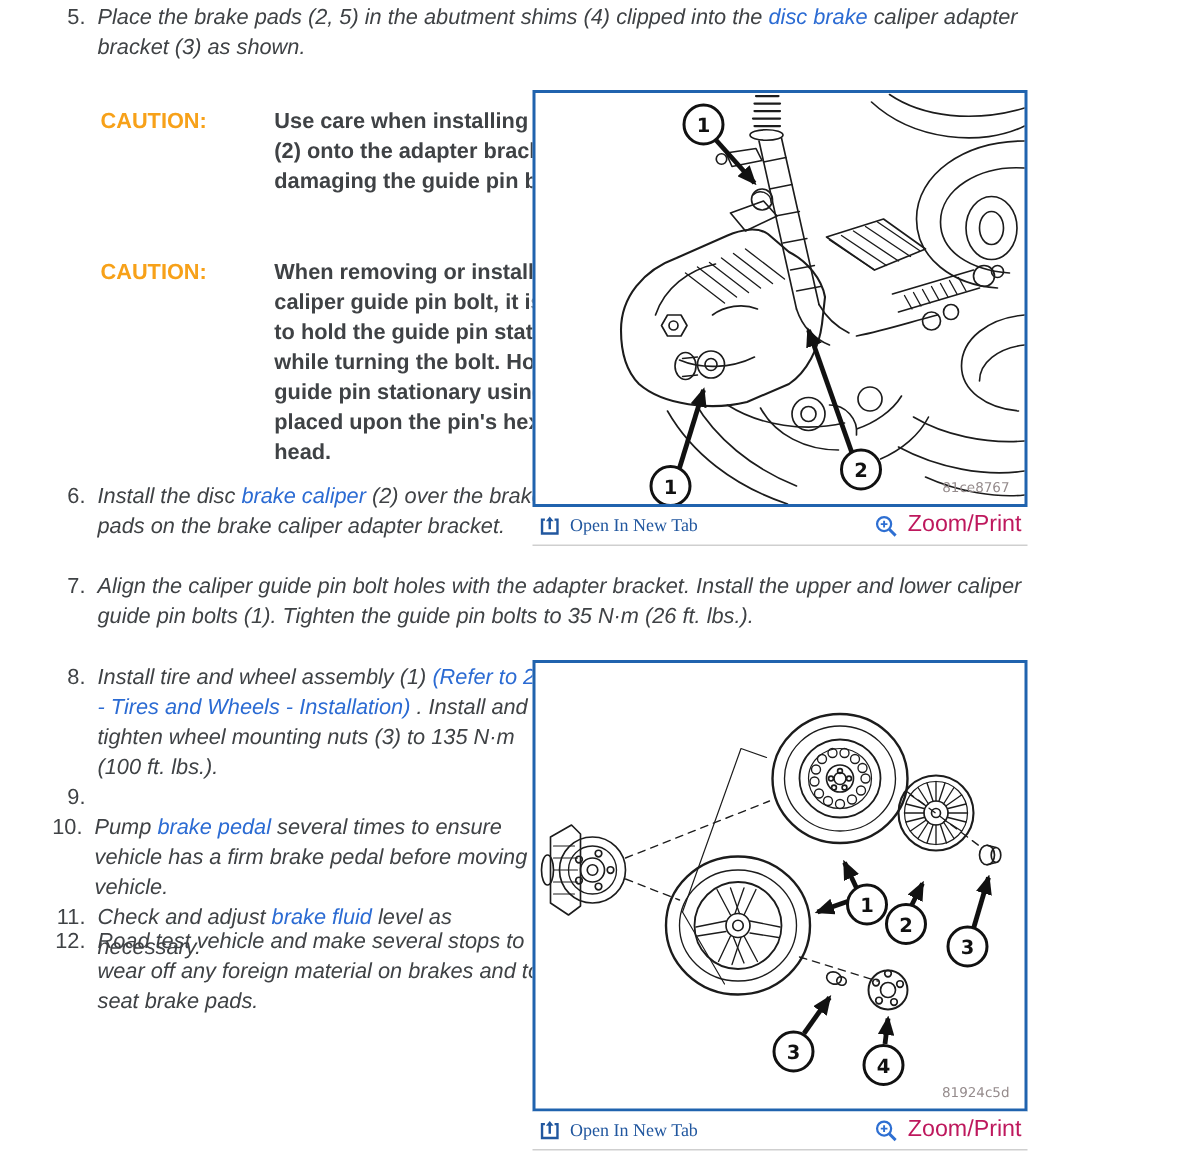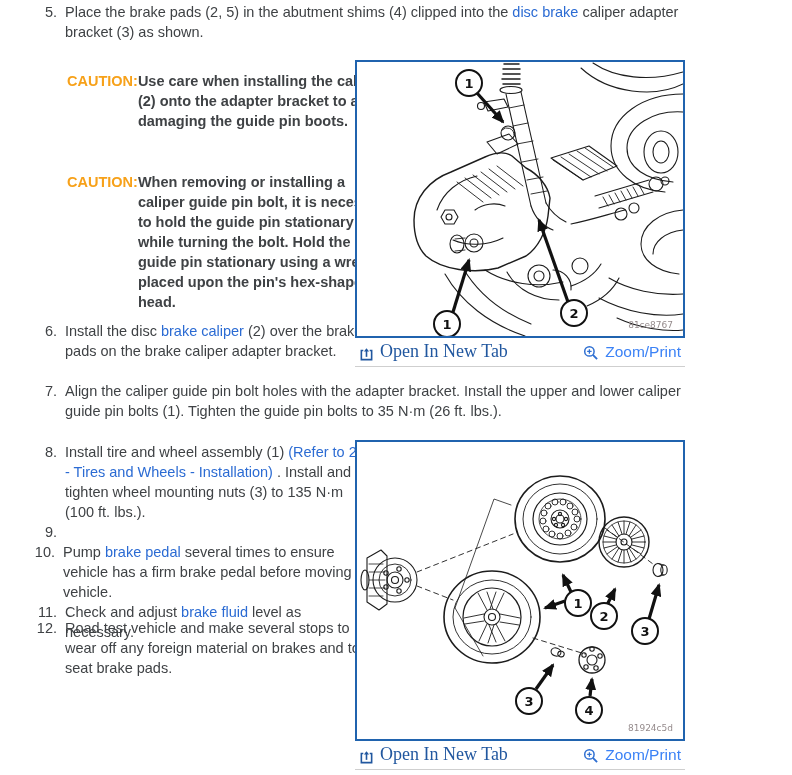--- a/index.html
+++ b/index.html
@@ -1,35 +1,35 @@
 <!DOCTYPE html>
 <html><head>
 <meta charset="utf-8">
 <style>
   html,body{margin:0;padding:0;background:#fff;}
   .page{position:relative;width:792px;height:775px;background:#fff;overflow:hidden;
         font-family:"Liberation Sans","DejaVu Sans",sans-serif;color:#3f4245;}
   
   .step{position:absolute;display:flex;font-size:14.5px;line-height:20px;}
   .step .num{width:27px;text-align:right;margin-right:8px;flex:none;}
-  .step .txt{flex:1;}
+  .step .txt{flex:1;font-style:italic;}
   .lnk{color:#2b6bd3;cursor:pointer;}
   
-  .caution{position:absolute;display:flex;font-weight:bold;font-size:14.5px;line-height:20px;}
+  .caution{position:absolute;display:flex;font-weight:bold;font-size:14.5px;line-height:20px;gap:45px;}
   .c-label{color:#f7a119;flex:none;}
   .c-body{width:254px;color:#3f4245;}
   
   .figure{position:absolute;width:330px;}
   .fig-img{border:2px solid #2063ae;background:#fff;}
   .fig-img svg{display:block;}
   .fig-bar{display:flex;justify-content:space-between;align-items:center;
            padding:3px 4px 4px 4px;border-bottom:1px solid #cfcfcf;background:#fff;}
   .fig-link{display:flex;align-items:flex-end;gap:6px;cursor:pointer;text-decoration:none;}
-  .fig-link.serif{font-family:"Liberation Serif","DejaVu Serif",serif;font-size:18px;color:#21579f;}
-  .fig-link.sans{font-family:"Liberation Sans","DejaVu Sans",sans-serif;font-size:15.5px;color:#3b82f6;}
+  .fig-link.serif{font-family:"Liberation Serif","DejaVu Serif",serif;font-size:12px;color:#21579f;}
+  .fig-link.sans{font-family:"Liberation Sans","DejaVu Sans",sans-serif;font-size:15.5px;color:#be185d;}
   .fig-link .ic{flex:none;}
   .figcode{font-family:"DejaVu Sans",sans-serif;font-size:9px;fill:#958b8c;}
   .callout-text{font-family:"DejaVu Sans",sans-serif;font-size:13px;font-weight:bold;fill:#111;}
   .draw{stroke:#1c1c1c;fill:none;stroke-width:1.1;stroke-linecap:round;stroke-linejoin:round;}
 </style>
 </head>
 <body>
 
 <div class="page">
 

